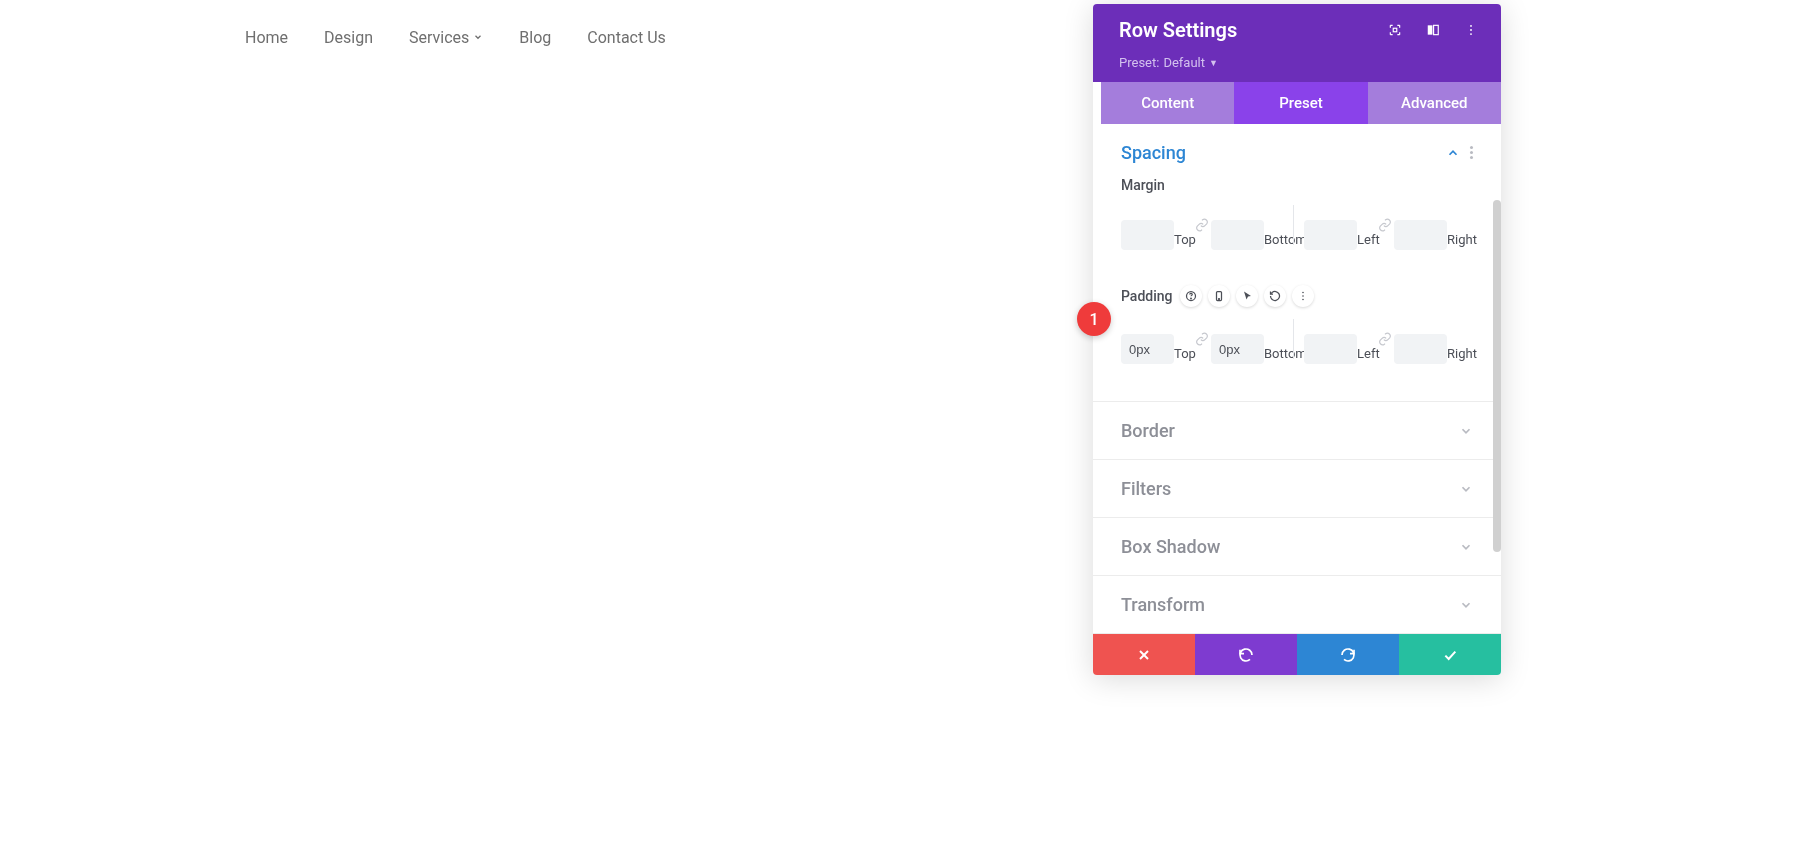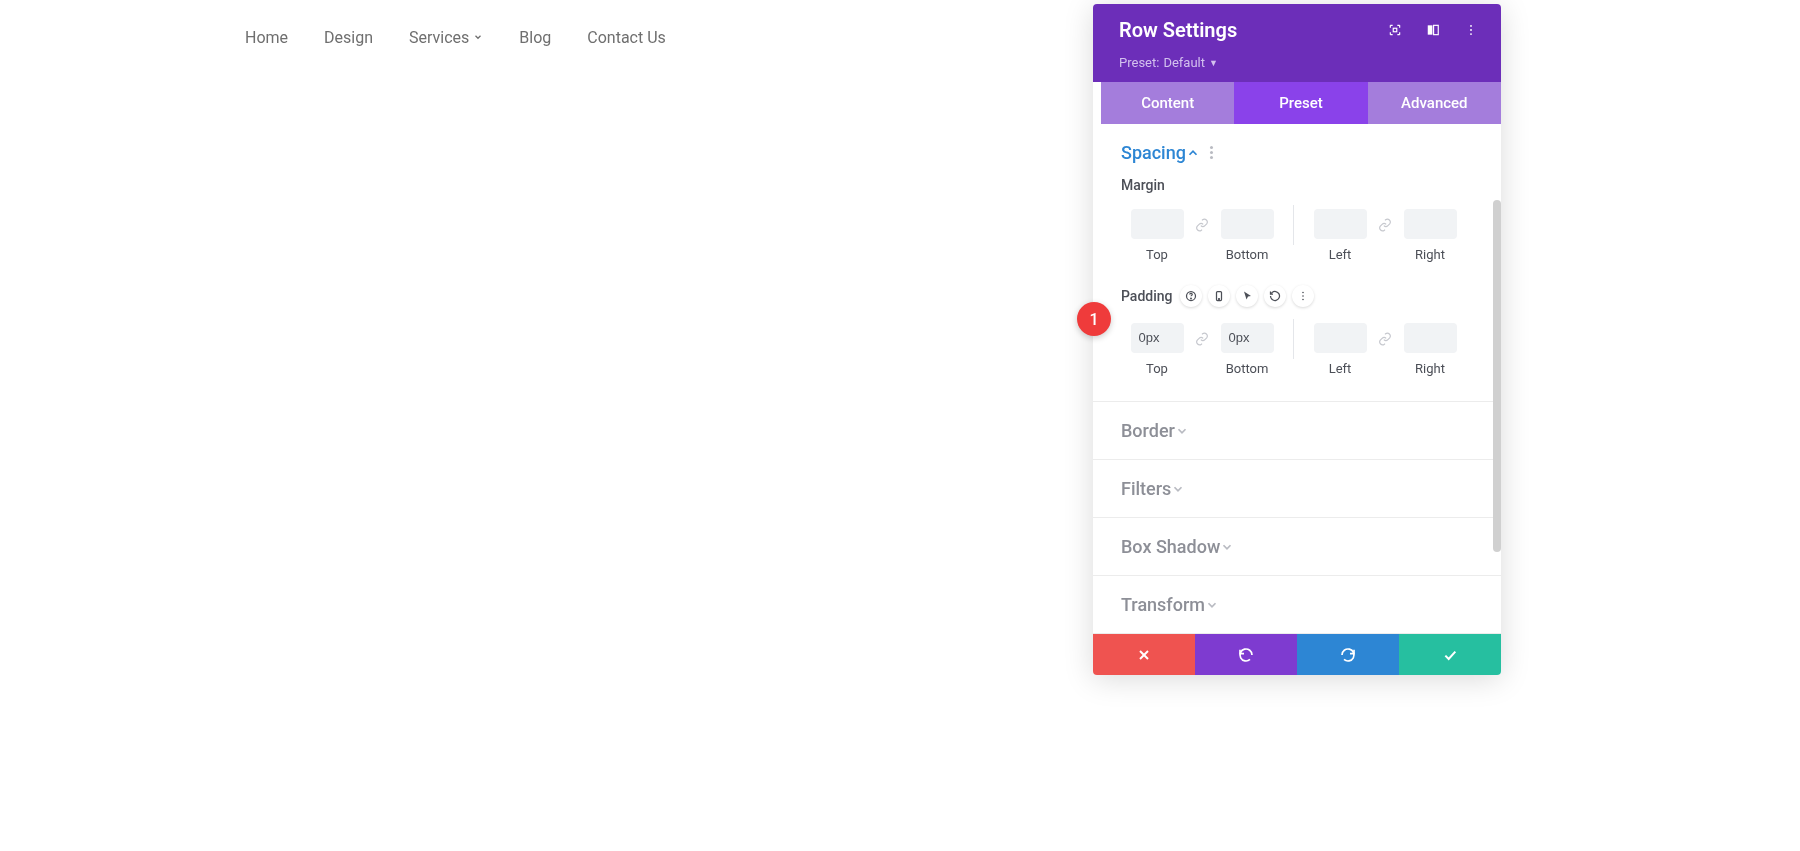--- a/index.html
+++ b/index.html
@@ -117,20 +117,21 @@
     background: #d0d0d0;
     border-radius: 4px;
   }
 
   .section {
     border-bottom: 1px solid #ececec;
   }
   .section-header {
     display: flex;
     align-items: center;
+    justify-content: space-between;
     padding: 18px 28px;
     cursor: pointer;
   }
   .section-title {
     font-size: 18px;
     font-weight: 500;
     color: #8d8f97;
   }
   .section-title.open { color: #2d86d4; }
   .section-header-icons {
@@ -186,21 +187,21 @@
     align-items: center;
     position: relative;
   }
   .spacing-pair {
     display: flex;
     align-items: center;
     gap: 0;
   }
   .spacing-col {
     display: flex;
-    flex-direction: column;
+    flex-direction: row;
     align-items: center;
     width: 72px;
   }
   .spacing-input {
     width: 53px;
     height: 30px;
     border: none;
     border-radius: 4px;
     background: #f1f3f5;
     font-size: 13px;

